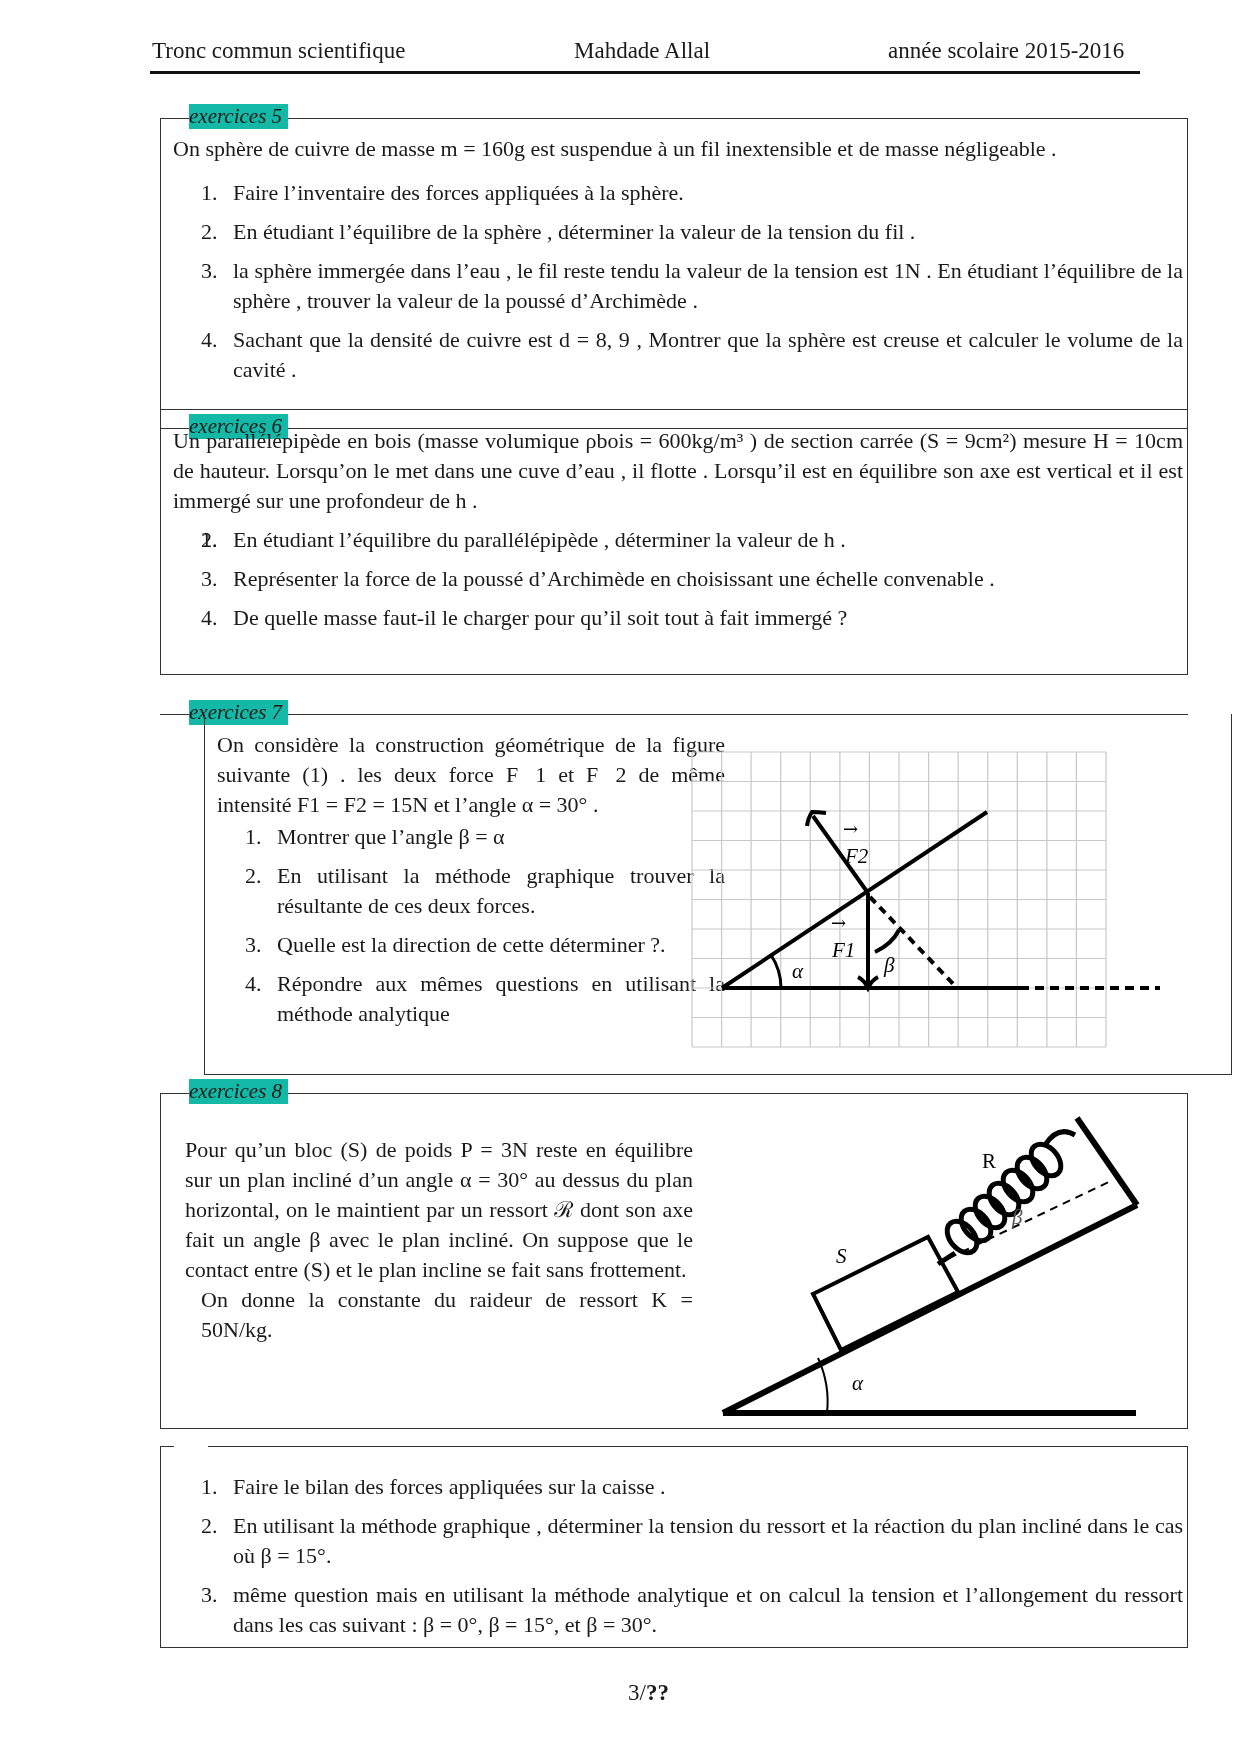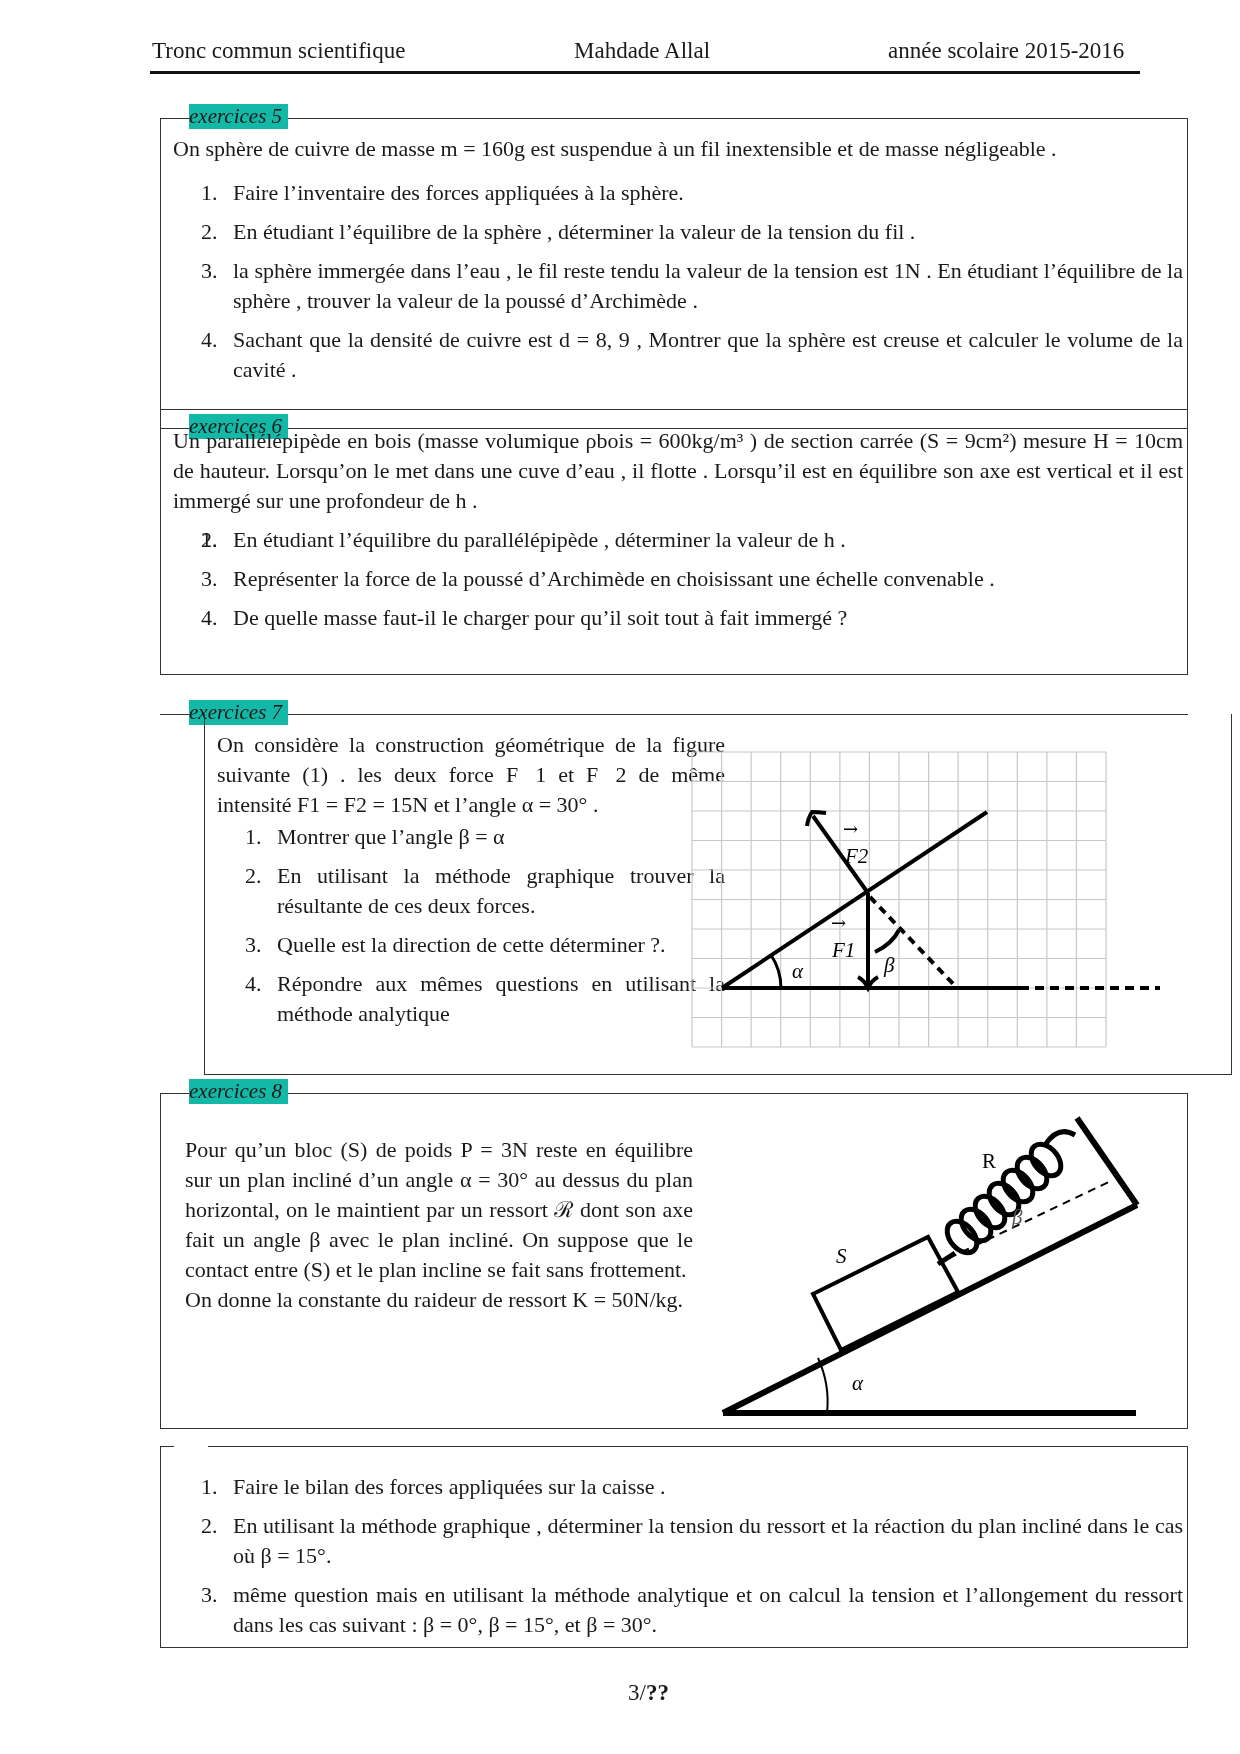--- a/index.html
+++ b/index.html
@@ -118,21 +118,21 @@
   <text x="831" y="929" font-size="18">→</text>
   <text x="792" y="978" class="fig-lbl">α</text>
   <text x="884" y="972" class="fig-lbl">β</text>
 </svg>
 
 <div class="abs box-topline" style="left:160px;top:1093px;width:1028px;"></div>
 <div class="abs ex-label" style="left:145px;top:1079px;">exercices 8</div>
 <div class="abs box" style="left:160px;top:1093px;width:1026px;height:335px;">
   <div class="txt" style="position:absolute;left:24px;top:42px;width:508px;">
     <div>Pour qu’un bloc (S) de poids P = 3N reste en équilibre sur un plan incliné d’un angle α = 30° au dessus du plan horizontal, on le maintient par un ressort ℛ dont son axe fait un angle β avec le plan incliné. On suppose que le contact entre (S) et le plan incline se fait sans frottement.</div>
-    <div style="text-align:justify;">On donne la constante du raideur de ressort K = 50N/kg.</div>
+    <div style="text-align:justify;margin-left:16px;">On donne la constante du raideur de ressort K = 50N/kg.</div>
   </div>
 </div>
 
 <svg class="abs" style="left:0;top:0;" width="1240" height="1754">
   <g stroke="#000" fill="none">
     <line x1="723" y1="1413" x2="1136" y2="1413" stroke-width="6"></line>
     <line x1="723" y1="1413" x2="1137" y2="1205" stroke-width="6"></line>
     <line x1="1077" y1="1118" x2="1137" y2="1205" stroke-width="6"></line>
     <polygon points="813,1294 928,1237 958,1292 841,1350" stroke-width="4" fill="#fff"></polygon>
     <path d="M827 1413 A105 105 0 0 0 818 1358" stroke-width="2"></path>

